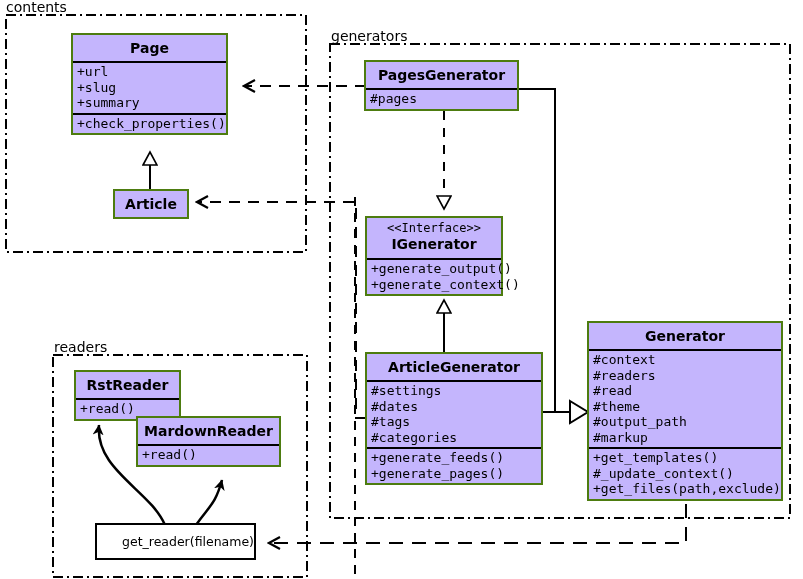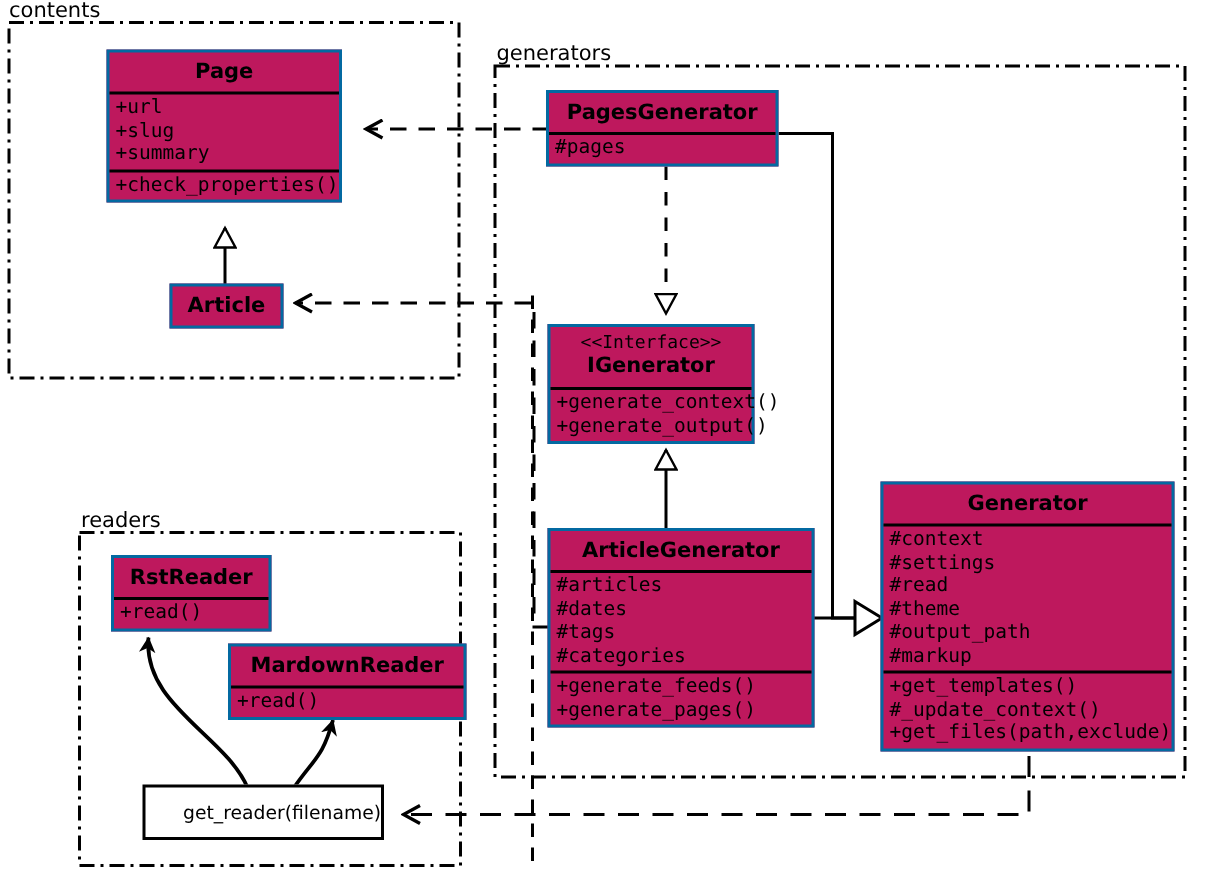--- a/index.html
+++ b/index.html
@@ -3,21 +3,21 @@
 <meta charset="utf-8">
 <style>
   html,body{margin:0;padding:0;background:#ffffff;}
   body{width:803px;height:579px;position:relative;overflow:hidden;
        font-family:"DejaVu Sans","Liberation Sans",sans-serif;color:#000;}
   #canvas{position:absolute;left:0;top:0;width:803px;height:579px;}
   svg.layer{position:absolute;left:0;top:0;width:803px;height:579px;overflow:visible;}
   .pkg-label{position:absolute;font-size:14px;line-height:14px;color:#000;white-space:nowrap;text-align:center;}
 
   
-  .cls{position:absolute;box-sizing:border-box;border:2px solid #0369a1;background:#be185d;}
+  .cls{position:absolute;box-sizing:border-box;border:2px solid #4d7c0f;background:#c4b5fd;}
   .cls .cname{font-weight:bold;font-size:14px;text-align:center;padding:5px 6px 5px 6px;
               line-height:16px;white-space:nowrap;}
   .cls .stereo{font-weight:normal;font-size:12px;text-align:center;line-height:14px;
                padding:3px 6px 0 6px;font-family:"DejaVu Sans Mono","Liberation Mono",monospace;}
   .cls .sep{border-top:2px solid #000;}
   .cls .compart{padding:1px 3px 2px 4px;}
   .cls .m{font-family:"DejaVu Sans Mono","Liberation Mono",monospace;
           font-size:13px;line-height:15.5px;white-space:nowrap;}
   .plainbox{position:absolute;box-sizing:border-box;border:2px solid #000;background:#fff;
             display:flex;align-items:center;justify-content:center;font-size:12.5px;padding-left:25px;}
@@ -117,64 +117,64 @@
     <div class="cname">PagesGenerator</div>
     <div class="compart sep">
       <div class="m">#pages</div>
     </div>
   </div>
 
   <div class="cls" style="left:365px;top:216px;width:138px;">
     <div class="stereo">&lt;&lt;Interface&gt;&gt;</div>
     <div class="cname" style="padding-top:1px;padding-bottom:6px;">IGenerator</div>
     <div class="compart sep">
+      <div class="m">+generate_output()</div>
       <div class="m">+generate_context()</div>
-      <div class="m">+generate_output()</div>
     </div>
   </div>
 
   <div class="cls" style="left:365px;top:352px;width:178px;">
     <div class="cname">ArticleGenerator</div>
     <div class="compart sep">
-      <div class="m">#articles</div>
+      <div class="m">#settings</div>
       <div class="m">#dates</div>
       <div class="m">#tags</div>
       <div class="m">#categories</div>
     </div>
     <div class="compart sep">
       <div class="m">+generate_feeds()</div>
       <div class="m">+generate_pages()</div>
     </div>
   </div>
 
   <div class="cls" style="left:587px;top:321px;width:196px;">
     <div class="cname">Generator</div>
     <div class="compart sep">
       <div class="m">#context</div>
-      <div class="m">#settings</div>
+      <div class="m">#readers</div>
       <div class="m">#read</div>
       <div class="m">#theme</div>
       <div class="m">#output_path</div>
       <div class="m">#markup</div>
     </div>
     <div class="compart sep">
       <div class="m">+get_templates()</div>
       <div class="m">#_update_context()</div>
       <div class="m">+get_files(path,exclude)</div>
     </div>
   </div>
 
   <div class="cls" style="left:74px;top:370px;width:107px;">
     <div class="cname">RstReader</div>
     <div class="compart sep">
       <div class="m">+read()</div>
     </div>
   </div>
 
-  <div class="cls" style="left:136px;top:429px;width:159px;margin-left:16px;">
+  <div class="cls" style="left:136px;top:416px;width:145px;">
     <div class="cname">MardownReader</div>
     <div class="compart sep">
       <div class="m">+read()</div>
     </div>
   </div>
 
   <div class="plainbox" style="left:95px;top:523px;width:161px;height:37px;">
     <span>get_reader(filename)</span>
   </div>
 

